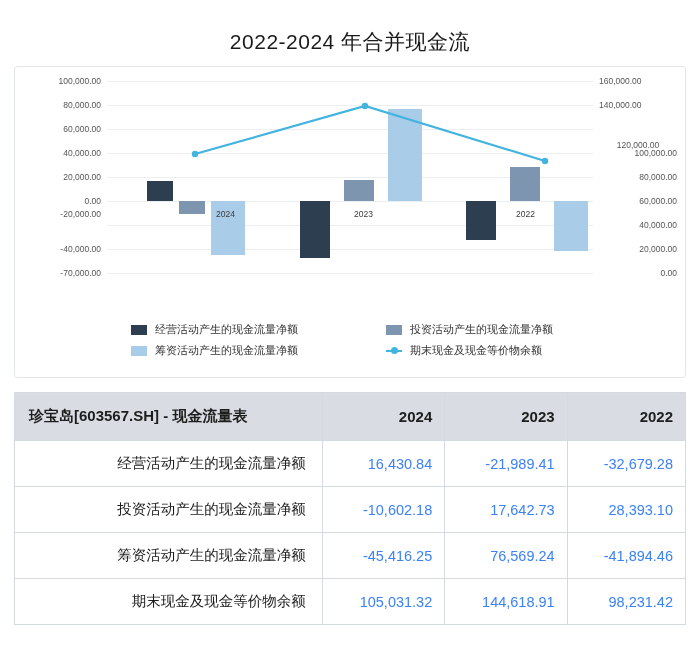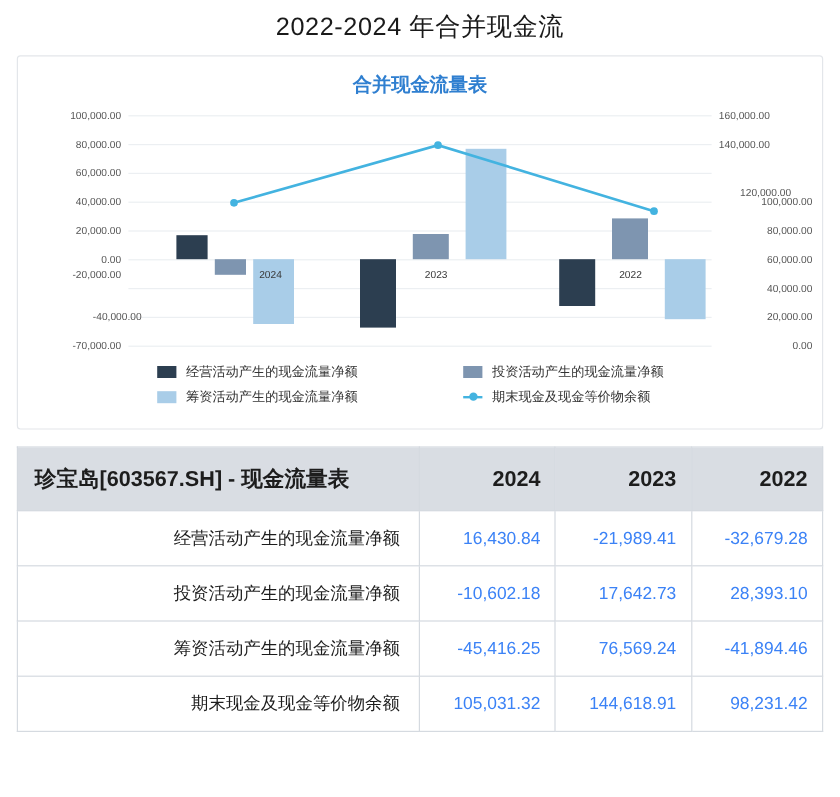--- a/index.html
+++ b/index.html
@@ -12,21 +12,21 @@
     height: 664px;
     font-family: "Liberation Sans", sans-serif;
     color: #222;
     position: relative;
     overflow: hidden;
   }
   .page-title {
     text-align: center;
     font-size: 21px;
     color: #1a1a1a;
-    padding-top: 8px;
+    padding-top: 28px;
     padding-bottom: 10px;
     letter-spacing: 0.5px;
     font-weight: 400;
   }
   .chart-card {
     margin: 0 14px;
     border: 1px solid #e3e6ea;
     border-radius: 3px;
     background: #fff;
     height: 312px;
@@ -121,21 +121,21 @@
   table.cashflow th, table.cashflow td {
     border: 1px solid #d5dae0;
     padding: 13px 12px;
     text-align: right;
     white-space: nowrap;
   }
   table.cashflow thead th {
     background: #d9dde3;
     font-weight: 700;
     color: #1d1d1d;
-    font-size: 18px;
+    font-size: 15px;
     padding-top: 14px;
     padding-bottom: 14px;
   }
   table.cashflow thead th.first {
     text-align: left;
     padding-left: 14px;
   }
   table.cashflow tbody td.rowhead {
     text-align: right;
     padding-right: 16px;
@@ -144,42 +144,41 @@
   table.cashflow tbody td {
     color: #3b82f6;
   }
 </style>
 </head>
 <body>
 
 <div class="page-title">2022-2024 年合并现金流</div>
 
 <div class="chart-card">
-  <div class="chart-title">合并现金流量表</div>
 
   <div class="plot-wrap">
 
     <div class="grid-line" style="top:8px"></div>
     <div class="grid-line" style="top:32px"></div>
     <div class="grid-line" style="top:56px"></div>
     <div class="grid-line" style="top:80px"></div>
     <div class="grid-line" style="top:104px"></div>
     <div class="grid-line" style="top:128px"></div>
     <div class="grid-line" style="top:152px"></div>
     <div class="grid-line" style="top:176px"></div>
     <div class="grid-line" style="top:200px"></div>
 
     <div class="axis-label axis-left" style="left:8px;  top:3px;  width:78px">100,000.00</div>
     <div class="axis-label axis-left" style="left:8px;  top:27px; width:78px">80,000.00</div>
     <div class="axis-label axis-left" style="left:8px;  top:51px; width:78px">60,000.00</div>
     <div class="axis-label axis-left" style="left:8px;  top:75px; width:78px">40,000.00</div>
     <div class="axis-label axis-left" style="left:8px;  top:99px; width:78px">20,000.00</div>
     <div class="axis-label axis-left" style="left:8px;  top:123px;width:78px">0.00</div>
     <div class="axis-label axis-left" style="left:8px;  top:136px;width:78px">-20,000.00</div>
-    <div class="axis-label axis-left" style="left:25px;  top:171px;width:78px">-40,000.00</div>
+    <div class="axis-label axis-left" style="left:8px;  top:171px;width:78px">-40,000.00</div>
     <div class="axis-label axis-left" style="left:8px;  top:195px;width:78px">-70,000.00</div>
 
     <div class="axis-label axis-right" style="right:8px; top:3px;  width:78px; ">160,000.00</div>
     <div class="axis-label axis-right" style="right:8px; top:27px; width:78px; text-align:left">140,000.00</div>
     <div class="axis-label axis-right" style="right:8px; top:67px; width:78px; text-align:center">120,000.00</div>
     <div class="axis-label axis-right" style="right:8px; top:75px; width:78px; text-align:right">100,000.00</div>
     <div class="axis-label axis-right" style="right:8px; top:99px; width:78px; text-align:right">80,000.00</div>
     <div class="axis-label axis-right" style="right:8px; top:123px;width:78px; text-align:right">60,000.00</div>
     <div class="axis-label axis-right" style="right:8px; top:147px;width:78px; text-align:right">40,000.00</div>
     <div class="axis-label axis-right" style="right:8px; top:171px;width:78px; text-align:right">20,000.00</div>

